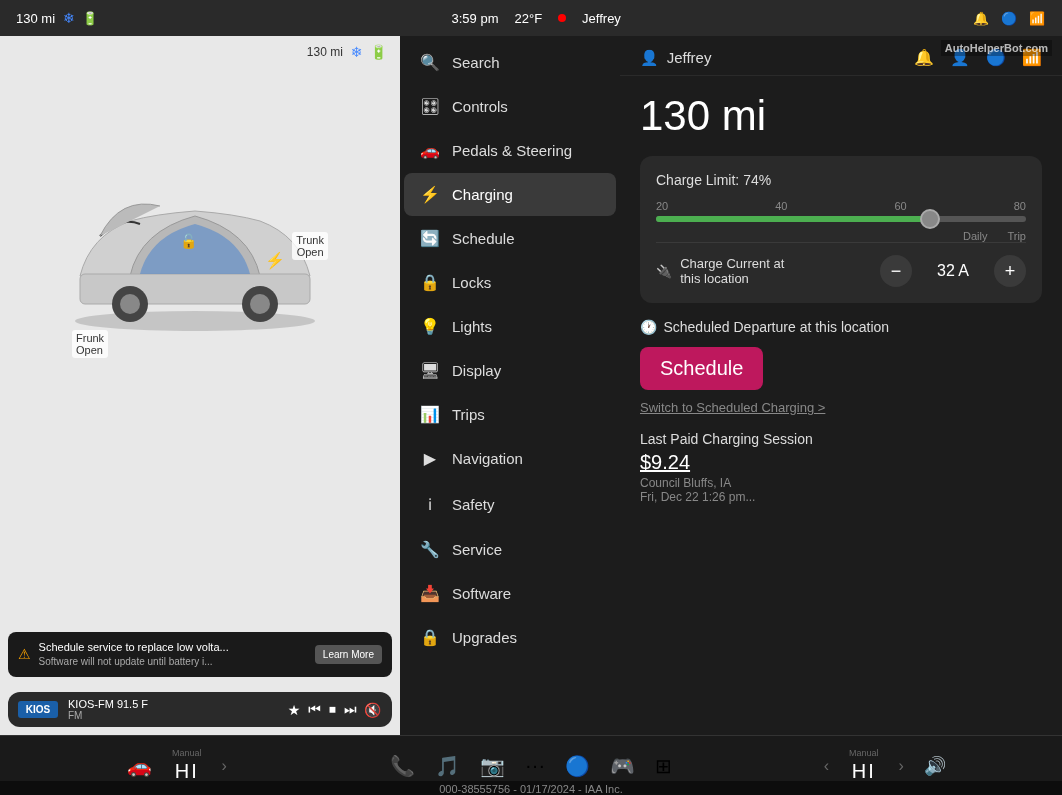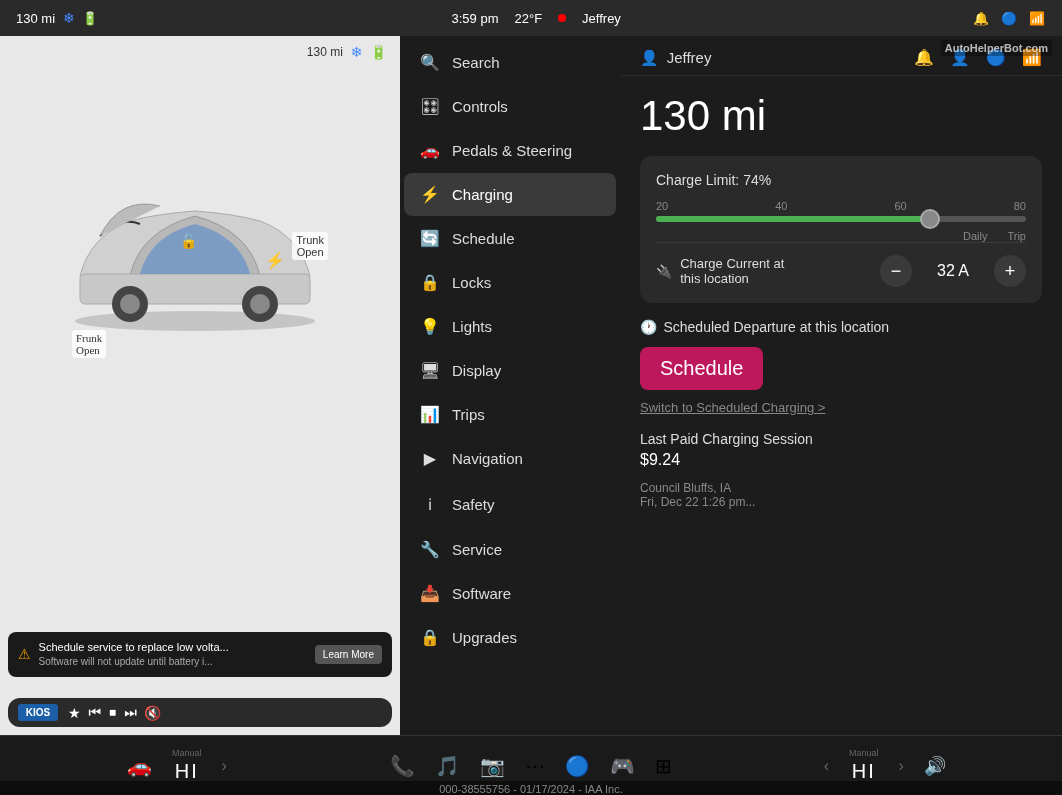--- a/index.html
+++ b/index.html
@@ -96,21 +96,20 @@
 
     .frunk-label {
       position: absolute;
       top: 42%;
       left: 18%;
       font-size: 11px;
       color: #333;
       background: rgba(255,255,255,0.8);
       padding: 2px 4px;
       border-radius: 3px;
-      font-family: Liberation Serif, serif;
     }
     .trunk-label {
       position: absolute;
       top: 28%;
       right: 18%;
       font-size: 11px;
       color: #333;
       background: rgba(255,255,255,0.8);
       padding: 2px 4px;
       border-radius: 3px;
@@ -383,22 +382,23 @@
       margin-top: 16px;
     }
     .last-paid-title {
       color: #ddd;
       font-size: 14px;
       font-weight: 500;
       margin-bottom: 4px;
     }
     .last-paid-amount {
       color: #fff;
-      font-size: 16px;
-      margin-bottom: 12px;
+      font-size: 20px;
+      margin-bottom: 2px;
+      text-decoration: underline;
     }
     .last-paid-location {
       color: #888;
       font-size: 12px;
     }
     .last-paid-date {
       color: #888;
       font-size: 12px;
     }
 
@@ -554,20 +554,24 @@
       <span class="notif-warn">⚠</span>
       <div class="notif-text">
         <div class="notif-title">Schedule service to replace low volta...</div>
         <div class="notif-sub">Software will not update until battery i...</div>
       </div>
       <button class="learn-more-btn">Learn More</button>
     </div>
 
     <div class="radio-bar">
       <div class="radio-logo">KIOS</div>
+      <div class="radio-info">
+        <div style="font-size:11px;color:#fff;">KIOS-FM 91.5 F</div>
+        <div style="font-size:10px;color:#aaa;">FM</div>
+      </div>
       <div class="radio-controls">
         <span style="cursor:pointer;">★</span>
         <span style="cursor:pointer;">⏮</span>
         <span style="cursor:pointer;">⏹</span>
         <span style="cursor:pointer;">⏭</span>
         <span style="cursor:pointer;">🔇</span>
       </div>
     </div>
   </div>
 

